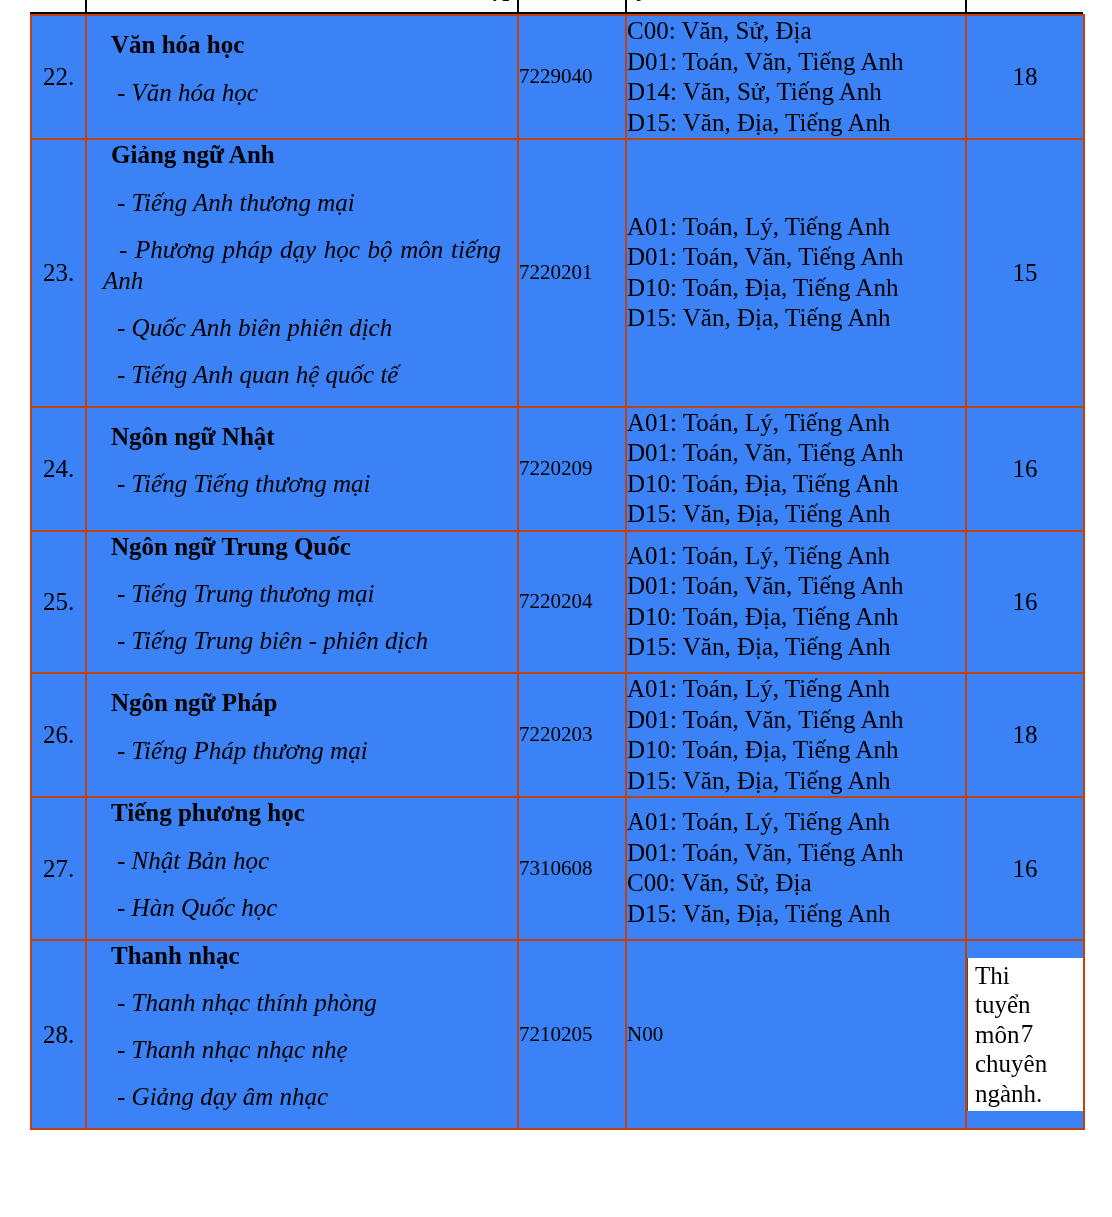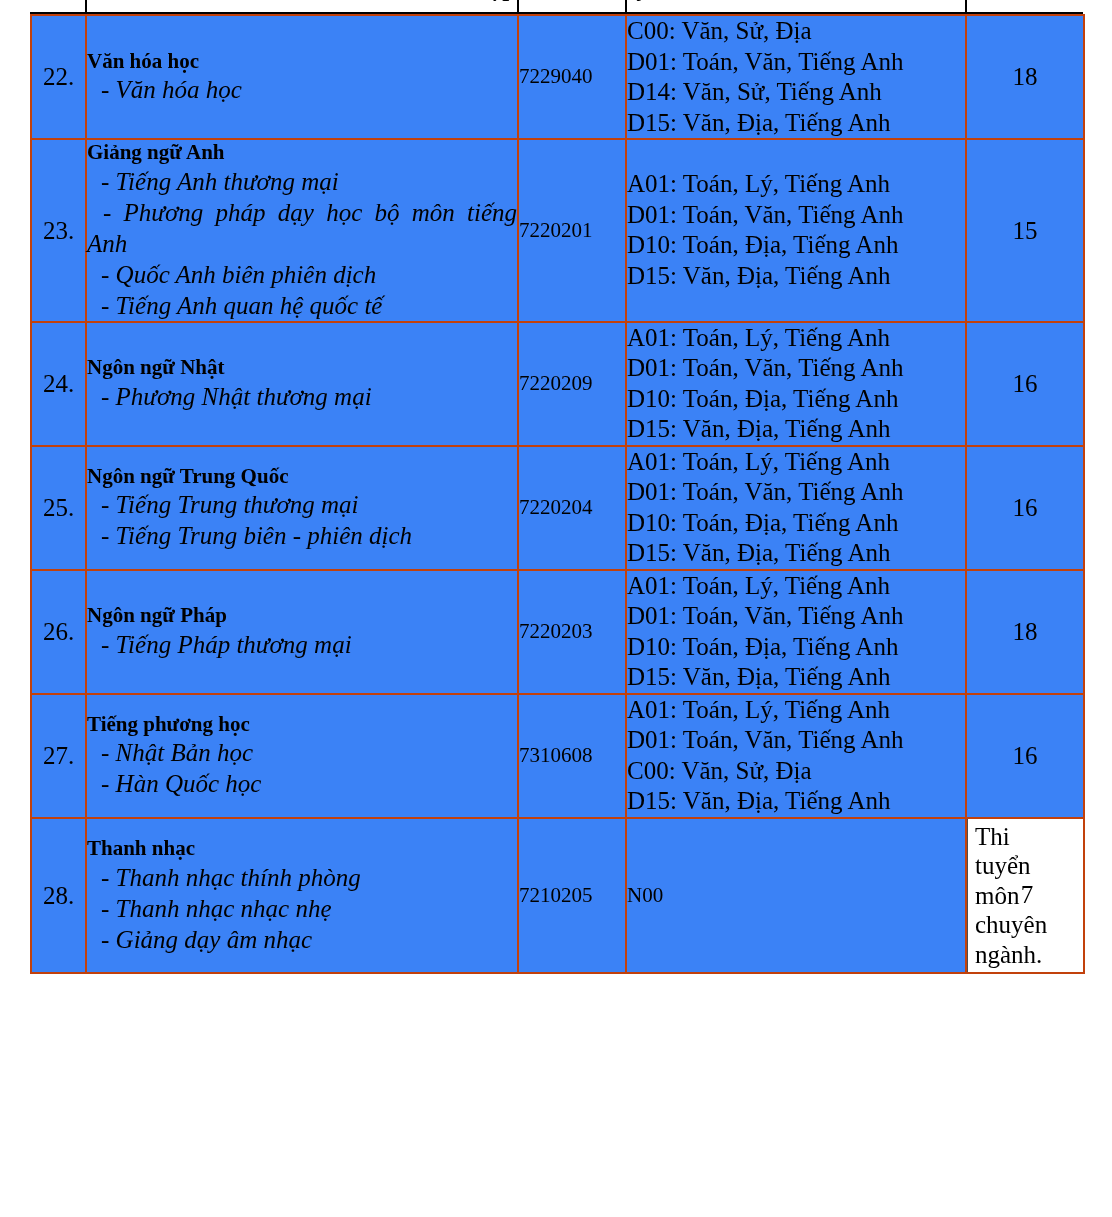--- a/index.html
+++ b/index.html
@@ -93,35 +93,36 @@
     text-align: left;
     font-size: 21px;
     line-height: 1.1;
   }
 
   .namecell {
     padding: 6px 8px 8px 8px;
     text-align: left;
   }
   .major {
-    font-size: 21px;
+    font-size: 25px;
     font-weight: bold;
     line-height: 1.22;
     margin: 0;
+    padding-left: 24px;
   }
   .subs {
     margin: 0;
     padding: 0;
     list-style: none;
   }
   .subs li {
     font-size: 25px;
     font-style: italic;
     line-height: 1.24;
-    margin: 0;
+    margin: 16px;
     padding: 0 0 0 18px;
     text-indent: -4px;
     white-space: nowrap;
   }
   .subs li.justify {
     white-space: normal;
     text-align: justify;
     text-align-last: justify;
     padding-left: 0;
     text-indent: 16px;
@@ -237,21 +238,21 @@
           <div class="comb-line">D15: Văn, Địa, Tiếng Anh</div>
         </td>
         <td class="quota">15</td>
       </tr>
 
       <tr>
         <td class="stt">24.</td>
         <td class="namecell">
           <div class="major">Ngôn ngữ Nhật</div>
           <ul class="subs">
-            <li>- Phương Nhật thương mại</li>
+            <li>- Tiếng Tiếng thương mại</li>
           </ul>
         </td>
         <td class="code">7220209</td>
         <td class="combcell">
           <div class="comb-line">A01: Toán, Lý, Tiếng Anh</div>
           <div class="comb-line">D01: Toán, Văn, Tiếng Anh</div>
           <div class="comb-line">D10: Toán, Địa, Tiếng Anh</div>
           <div class="comb-line">D15: Văn, Địa, Tiếng Anh</div>
         </td>
         <td class="quota">16</td>

